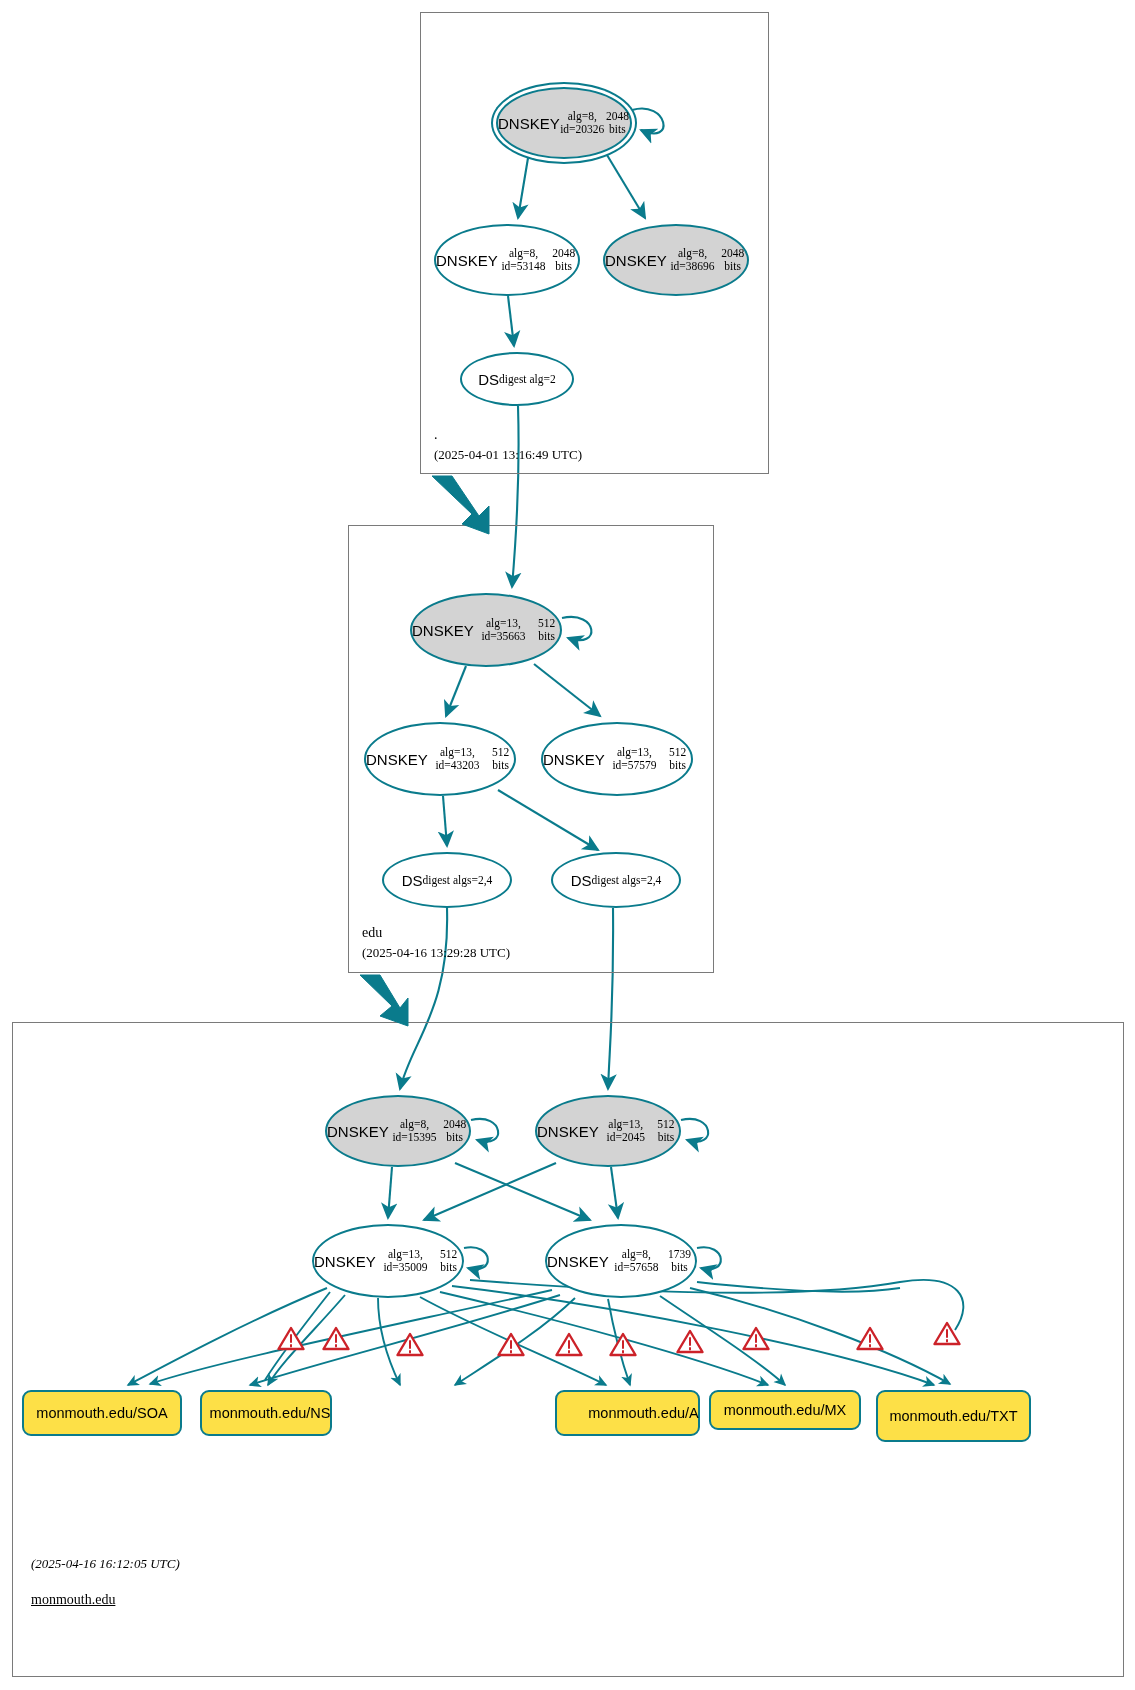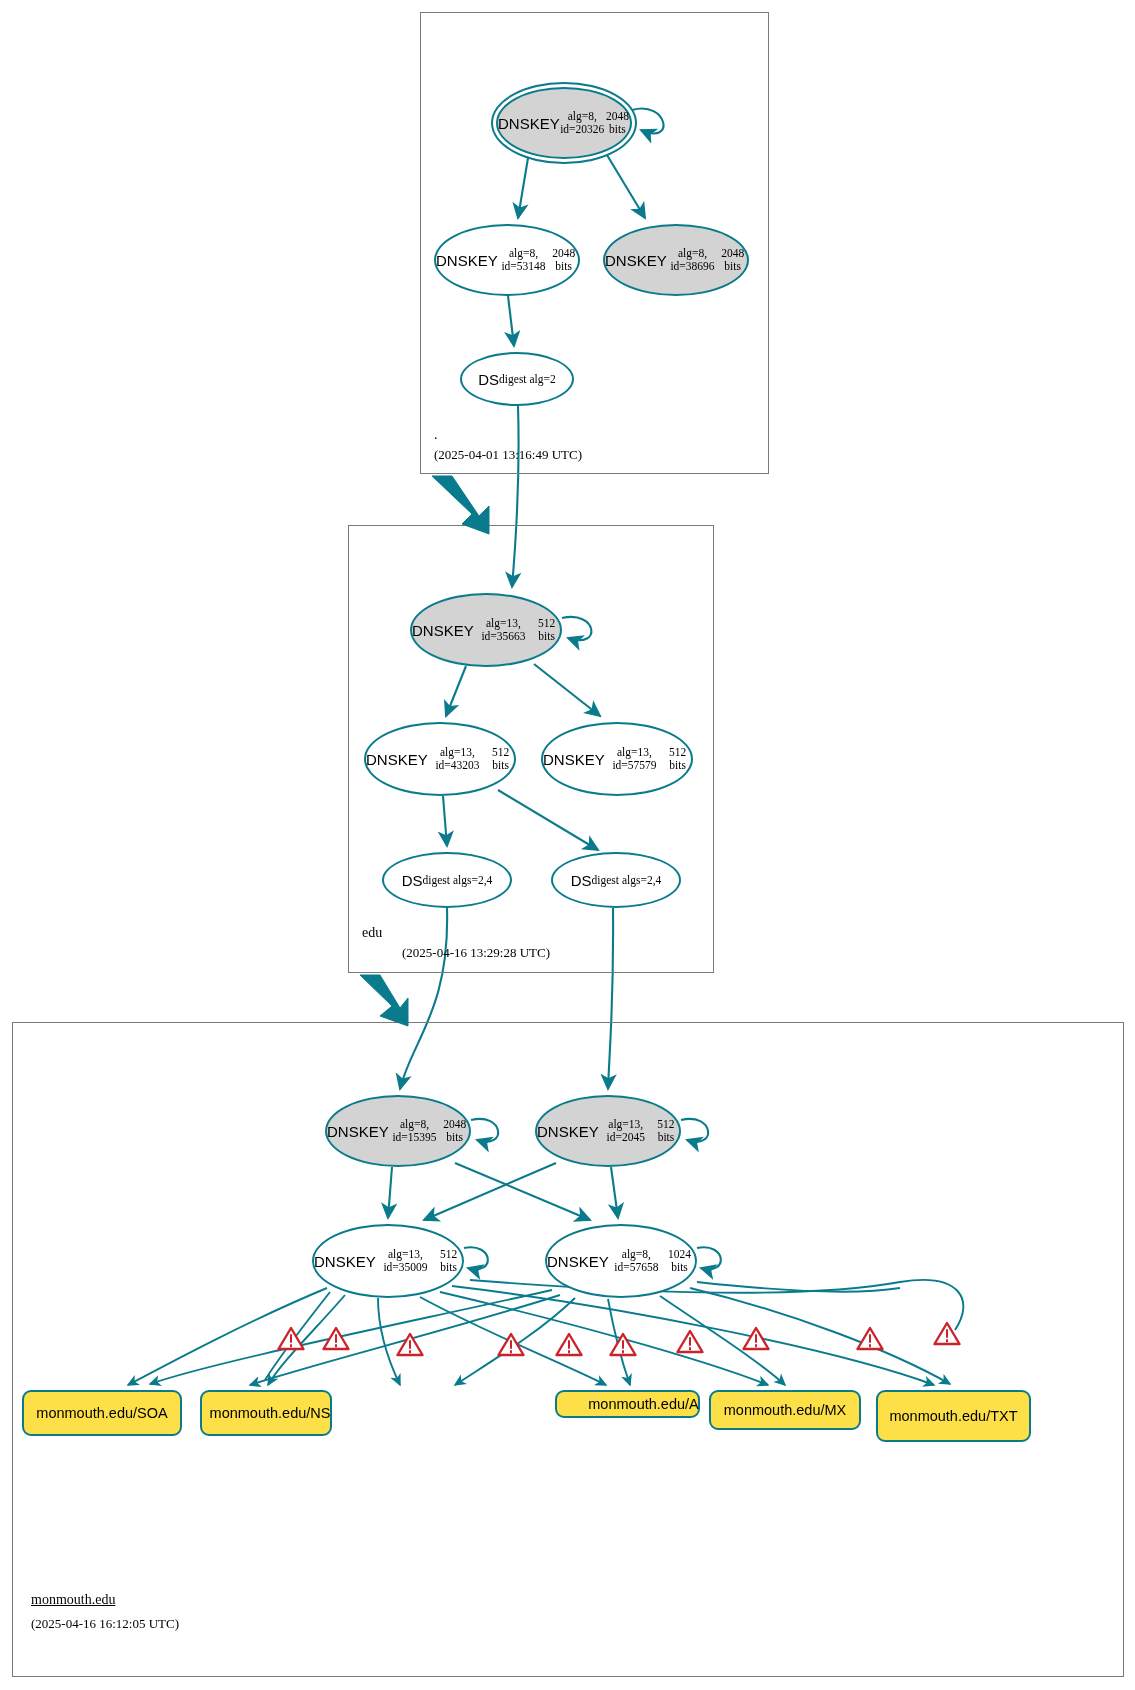--- a/index.html
+++ b/index.html
@@ -99,25 +99,25 @@
       <path d="M697,1282 C770,1290 850,1296 900,1288"></path>
     </g>
   </svg>
 
   <div class="zbox" style="left:420px;top:12px;width:349px;height:462px;"></div>
   <div class="zlabel" style="left:434px;top:427px;">.</div>
   <div class="ztime" style="left:434px;top:447px;">(2025-04-01 13:16:49 UTC)</div>
 
   <div class="zbox" style="left:348px;top:525px;width:366px;height:448px;"></div>
   <div class="zlabel" style="left:362px;top:925px;">edu</div>
-  <div class="ztime" style="left:362px;top:945px;margin-left:40px;">(2025-04-16 13:29:28 UTC)</div>
+  <div class="ztime" style="left:362px;top:945px;">(2025-04-16 13:29:28 UTC)</div>
 
   <div class="zbox" style="left:12px;top:1022px;width:1112px;height:655px;"></div>
   <div class="zlabel" style="left:31px;top:1592px;text-decoration:underline;">monmouth.edu</div>
-  <div class="ztime" style="left:31px;top:1616px;">(2025-04-16 16:12:05 UTC)</div>
+  <div class="ztime" style="left:31px;top:1556px;font-style:italic;">(2025-04-16 16:12:05 UTC)</div>
 
   <svg class="layer" viewBox="0 0 1135 1690">
     <path d="M432,476 L452,476 L479,516 L489,506 L489,534 L462,524 L472,514 z" fill="#0a7b8c" stroke="#0a7b8c" stroke-width="1"></path>
     <path d="M360,975 L380,975 L400,1008 L408,998 L408,1026 L380,1016 L392,1006 z" fill="#0a7b8c" stroke="#0a7b8c" stroke-width="1"></path>
   </svg>
 
   <div class="node ell gray anchor" style="left:496px;top:87px;width:136px;height:72px;">
     <div class="n-t1">DNSKEY</div>
     <div class="n-t2">alg=8, id=20326</div>
     <div class="n-t2">2048 bits</div>
@@ -182,21 +182,21 @@
 
   <div class="node ell" style="left:312px;top:1224px;width:152px;height:74px;">
     <div class="n-t1">DNSKEY</div>
     <div class="n-t2">alg=13, id=35009</div>
     <div class="n-t2">512 bits</div>
   </div>
 
   <div class="node ell" style="left:545px;top:1224px;width:152px;height:74px;">
     <div class="n-t1">DNSKEY</div>
     <div class="n-t2">alg=8, id=57658</div>
-    <div class="n-t2">1024 bits</div>
+    <div class="n-t2">1739 bits</div>
   </div>
 
   <svg class="layer" viewBox="0 0 1135 1690">
     <g>
       <g transform="translate(278,1327)">
         <path d="M13,1 L25.5,22 L0.5,22 z" fill="#ffffff" stroke="#cc2229" stroke-width="2.4" stroke-linejoin="round"></path>
         <path d="M13,8 L13,15 M13,18 L13,19.6" stroke="#cc2229" stroke-width="2" stroke-linecap="round"></path>
       </g>
       <g transform="translate(323,1327)">
         <path d="M13,1 L25.5,22 L0.5,22 z" fill="#ffffff" stroke="#cc2229" stroke-width="2.4" stroke-linejoin="round"></path>
@@ -236,21 +236,21 @@
       </g>
     </g>
   </svg>
 
   <div class="rrbox" style="left:22px;top:1390px;width:160px;height:46px;">
     <span>monmouth.edu/SOA</span>
   </div>
   <div class="rrbox" style="left:200px;top:1390px;width:132px;height:46px;padding-left:8px;">
     <span>monmouth.edu/NS</span>
   </div>
-  <div class="rrbox" style="left:555px;top:1390px;width:145px;height:28px;padding-left:32px;">
+  <div class="rrbox" style="left:555px;top:1390px;width:145px;height:46px;padding-left:32px;">
     <span>monmouth.edu/A</span>
   </div>
   <div class="rrbox" style="left:709px;top:1390px;width:152px;height:40px;">
     <span>monmouth.edu/MX</span>
   </div>
   <div class="rrbox" style="left:876px;top:1390px;width:155px;height:52px;">
     <span>monmouth.edu/TXT</span>
   </div>
 
 </div>

